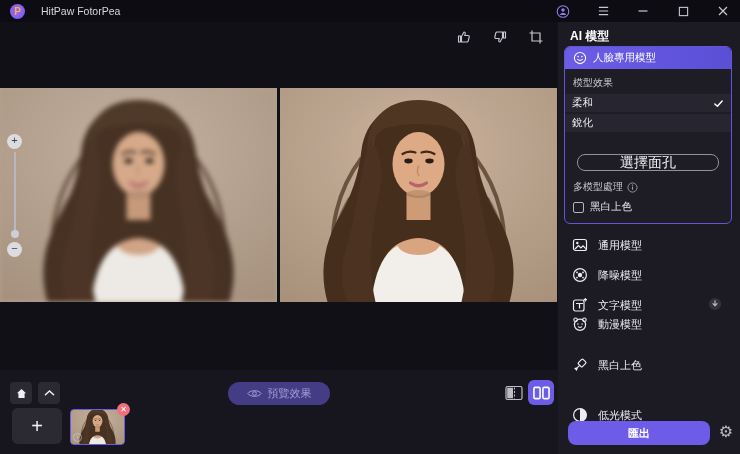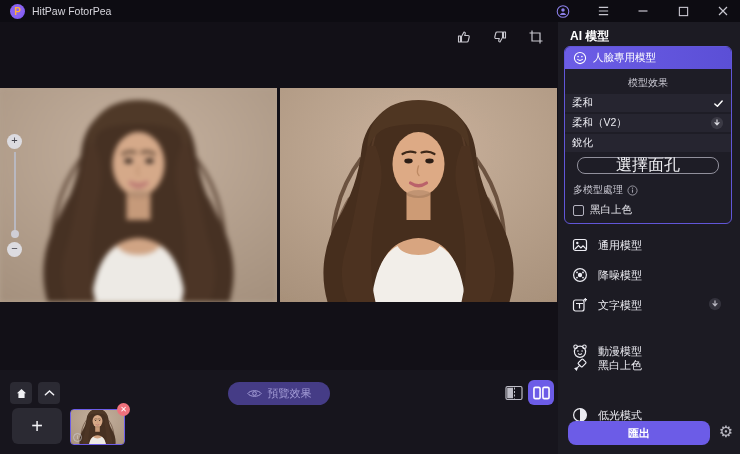--- a/index.html
+++ b/index.html
@@ -8,21 +8,21 @@
     position: relative; width: 740px; height: 454px; overflow: hidden;
     background: #121017; font-family: "Liberation Sans", sans-serif; color: #e8e8ee;
   }
   
   .titlebar { position:absolute; left:0; top:0; width:740px; height:22px;
     background:#0d0c12; display:flex; align-items:center; padding:0 10px; z-index:9; }
   .logo { width:15px; height:15px; border-radius:50%;
     background: radial-gradient(circle at 35% 35%, #8a63f2 55%, #6d4af0 100%);
     display:flex; align-items:center; justify-content:center;
     color:#ffb13d; font-size:10px; font-weight:bold; }
-  .app-title { margin-left:7px; font-size:10.5px; color:#d6d5dc; }
+  .app-title { margin-left:16px; font-size:10.5px; color:#d6d5dc; }
   .win-controls { margin-left:auto; display:flex; align-items:center; gap:26px; }
   .win-btn { width:14px; height:14px; display:flex; align-items:center; justify-content:center; color:#c8c7d0; }
   
   .canvas { position:absolute; left:0; top:22px; width:558px; height:348px; background:#121017; }
   .canvas-toolbar { position:absolute; top:7px; right:14px; display:flex; gap:20px; }
   .tool-icon { width:16px; height:16px; color:#c9c8d0; cursor:pointer; }
   .compare { position:absolute; left:0; top:66px; width:557px; height:214px; display:flex; gap:3px; }
   .pane { width:277px; height:214px; overflow:hidden; position:relative; background:#b3a08e; }
   .pane svg { width:100%; height:100%; display:block; }
   .pane.before svg { filter: blur(2.6px) saturate(.95); }
@@ -55,30 +55,30 @@
     color:#a59ed8; font-size:11px; cursor:pointer;text-align:right; }
   .split-toggle { position:absolute; left:505px; top:15px; width:18px; height:16px; color:#bdbcc6; cursor:pointer; }
   .grid-toggle { position:absolute; left:528px; top:10px; width:26px; height:25px; background:#6c5ce7;
     border-radius:6px; display:flex; align-items:center; justify-content:center; cursor:pointer; }
   
   .sidebar { position:absolute; left:558px; top:22px; width:182px; height:432px; background:#1c1b23; }
   .sb-title { position:absolute; left:12px; top:6px; display:flex; align-items:flex-start; gap:5px;
     font-size:12px; font-weight:bold; color:#fff;flex-direction:column; }
   .info-icon { width:11px; height:11px; color:#9f9ea8; }
   .panel { position:absolute; left:6px; top:24px; width:168px; height:178px;
-    border:1px solid #6156d8; border-radius:6px; background:#1e1d26; overflow:hidden;text-align:center; }
+    border:1px solid #6156d8; border-radius:6px; background:#1e1d26; overflow:hidden; }
   .panel-header { height:22px; background:linear-gradient(90deg,#6c5de6,#5b4fd6);
     display:flex; align-items:center; gap:6px; padding:0 8px; cursor:pointer; }
   .panel-header span { font-size:10.5px; color:#fff; }
   .effect-label { margin:7px 8px 4px; font-size:10px; color:#c9c8d2; }
   .opt-row { height:18px; background:#262530; margin-bottom:2px; display:flex; align-items:center;
     padding:0 7px; font-size:10.5px; color:#ececf2; cursor:pointer; }
   .opt-row .right { margin-left:auto; display:flex; align-items:center; }
-  .select-face-btn { margin:5px 12px 0; height:17px; border:1px solid #91909c; border-radius:8px;
-    display:flex; align-items:center; justify-content:center; font-size:16px; color:#f0f0f4; cursor:pointer; }
+  .select-face-btn { margin:22px 12px 0; height:17px; border:1px solid #91909c; border-radius:8px;
+    display:flex; align-items:center; justify-content:center; font-size:14px; color:#f0f0f4; cursor:pointer; }
   .multi-label { margin:9px 8px 0; display:flex; align-items:center; gap:4px; font-size:10px; color:#c9c8d2; }
   .cb-row { margin:6px 8px 0; display:flex; align-items:center; gap:6px; cursor:pointer; }
   .cb { width:11px; height:11px; border:1.2px solid #b4b3bf; border-radius:2px; }
   .cb-row span { font-size:10.5px; color:#e6e6ec; }
   .model-row { position:absolute; left:14px; width:158px; height:18px; display:flex; align-items:center;
     gap:10px; cursor:pointer; }
   .model-row .m-icon { width:16px; height:16px; color:#ececf2; flex:none; }
   .model-row span { font-size:11px; color:#ececf2; }
   .model-row .dl { position:absolute; right:8px; }
   .dl-icon { width:14px; height:14px; }
@@ -273,29 +273,20 @@
 
       <div class="opt-row">
         <span>柔和</span>
         <span class="right">
             <svg class="check-icon" viewBox="0 0 12 12">
               <path d="M2 6.5 L4.8 9 L10 3.2" stroke="#fff" stroke-width="1.6" fill="none" stroke-linecap="round" stroke-linejoin="round"></path>
             </svg>
           </span>
       </div>
       <div class="opt-row">
-        <span>柔和（V2）</span>
-        <span class="right">
-            <svg class="dl-icon" viewBox="0 0 16 16">
-              <circle cx="8" cy="8" r="7" fill="#3b3a45"></circle>
-              <path d="M8 4.5v5 M5.7 7.6 8 10 l2.3-2.4" stroke="#d8d8de" stroke-width="1.4" fill="none" stroke-linecap="round" stroke-linejoin="round"></path>
-            </svg>
-          </span>
-      </div>
-      <div class="opt-row">
         <span>銳化</span>
       </div>
 
       <div class="select-face-btn">選擇面孔</div>
 
       <div class="multi-label">
         <span>多模型處理</span>
         <svg class="info-icon" viewBox="0 0 12 12" width="10" height="10">
             <circle cx="6" cy="6" r="5" fill="none" stroke="currentColor" stroke-width="1"></circle>
             <rect x="5.4" y="5" width="1.2" height="3.4" fill="currentColor"></rect>
@@ -332,21 +323,21 @@
           <rect x="1.5" y="3" width="10.5" height="11" rx="2" stroke="currentColor" stroke-width="1.2" fill="none"></rect>
           <path d="M4 6.5 h7 M7.5 6.5 v5" stroke="currentColor" stroke-width="1.2" fill="none"></path>
           <path d="M13.3 1 v3.4 M11.6 2.7 h3.4" stroke="currentColor" stroke-width="1.2"></path>
         </svg>
       <span>文字模型</span>
       <span class="dl"><svg class="dl-icon" viewBox="0 0 16 16">
             <circle cx="8" cy="8" r="7" fill="#33323c"></circle>
             <path d="M8 4.5v5 M5.7 7.6 8 10 l2.3-2.4" stroke="#b9b8c2" stroke-width="1.4" fill="none" stroke-linecap="round" stroke-linejoin="round"></path>
           </svg></span>
     </div>
-    <div class="model-row" style="top:320px">
+    <div class="model-row" style="top:293px">
       <svg class="m-icon" viewBox="0 0 16 16">
           <circle cx="3.6" cy="3.8" r="1.8" stroke="currentColor" stroke-width="1.1" fill="none"></circle>
           <circle cx="12.4" cy="3.8" r="1.8" stroke="currentColor" stroke-width="1.1" fill="none"></circle>
           <circle cx="8" cy="8.8" r="5.6" stroke="currentColor" stroke-width="1.2" fill="none"></circle>
           <circle cx="5.9" cy="8" r=".8" fill="currentColor"></circle>
           <circle cx="10.1" cy="8" r=".8" fill="currentColor"></circle>
           <path d="M6.4 10.8 q1.6 1.3 3.2 0" stroke="currentColor" stroke-width="1.1" fill="none" stroke-linecap="round"></path>
         </svg>
       <span>動漫模型</span>
     </div>

